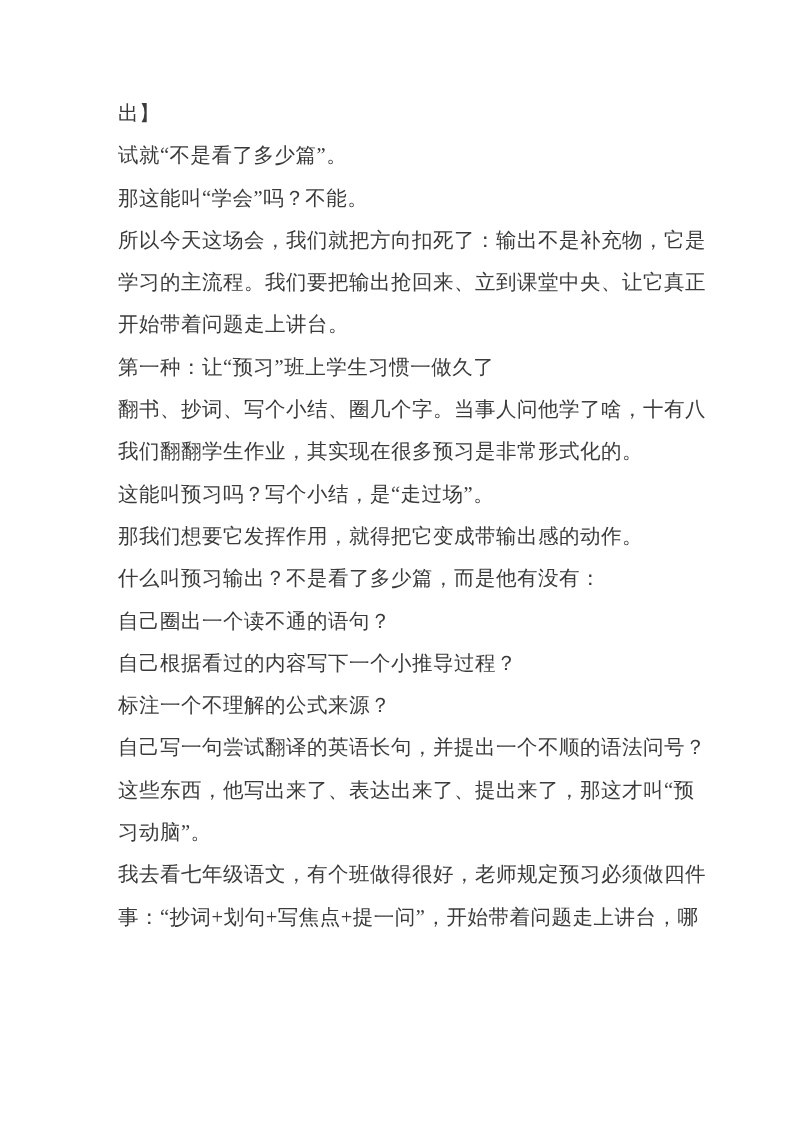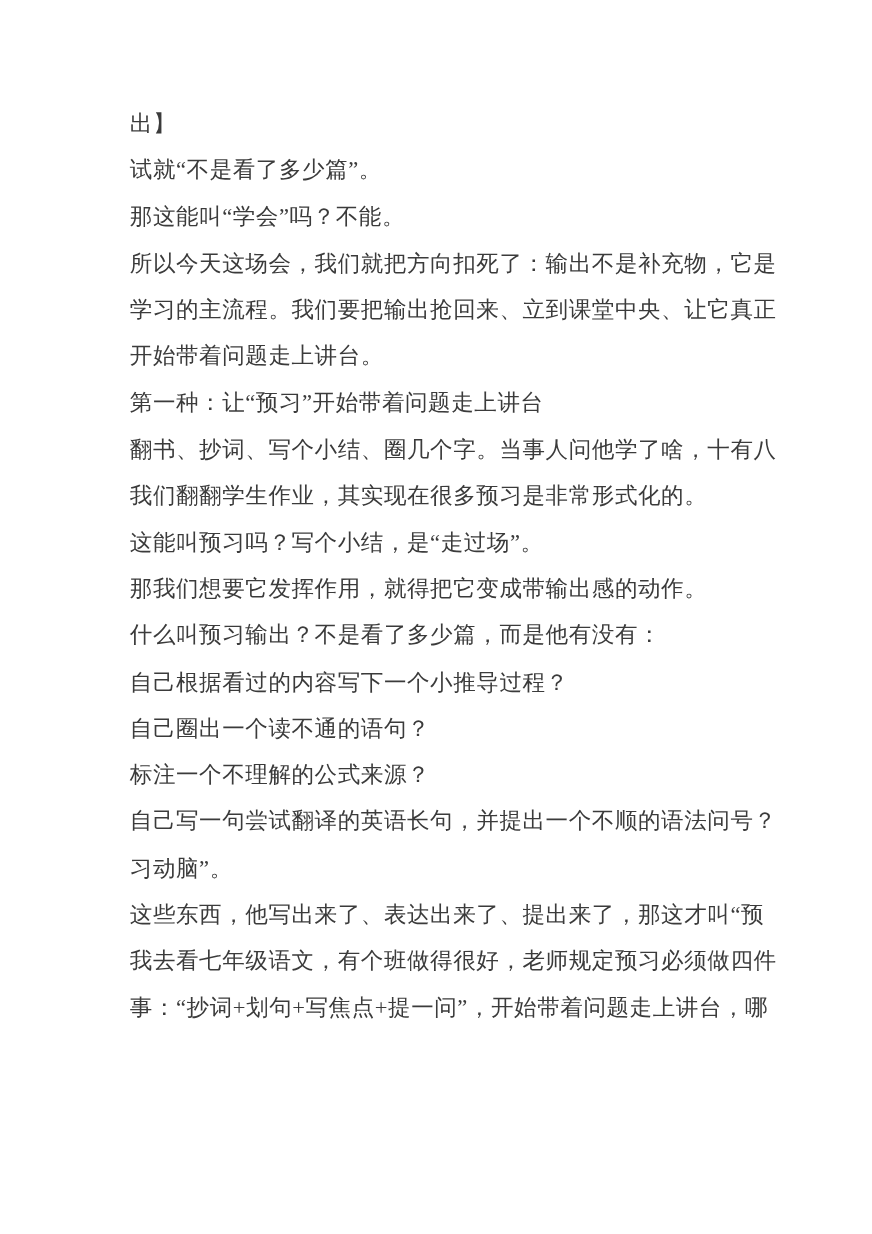--- a/index.html
+++ b/index.html
@@ -35,28 +35,28 @@
 <body>
 
 <div class="doc-page">
   <div class="doc-content">
     <div class="line">出】</div>
     <div class="line">试就“不是看了多少篇”。</div>
     <div class="line">那这能叫“学会”吗？不能。</div>
     <div class="line">所以今天这场会，我们就把方向扣死了：输出不是补充物，它是</div>
     <div class="line">学习的主流程。我们要把输出抢回来、立到课堂中央、让它真正</div>
     <div class="line">开始带着问题走上讲台。</div>
-    <div class="line">第一种：让“预习”开始带着问题走上讲台</div>
+    <div class="line">第一种：让“预习”班上学生习惯一做久了</div>
     <div class="line">翻书、抄词、写个小结、圈几个字。当事人问他学了啥，十有八</div>
     <div class="line">我们翻翻学生作业，其实现在很多预习是非常形式化的。</div>
     <div class="line">这能叫预习吗？写个小结，是“走过场”。</div>
     <div class="line">那我们想要它发挥作用，就得把它变成带输出感的动作。</div>
     <div class="line">什么叫预习输出？不是看了多少篇，而是他有没有：</div>
+    <div class="line">自己圈出一个读不通的语句？</div>
     <div class="line">自己根据看过的内容写下一个小推导过程？</div>
-    <div class="line">自己圈出一个读不通的语句？</div>
     <div class="line">标注一个不理解的公式来源？</div>
     <div class="line">自己写一句尝试翻译的英语长句，并提出一个不顺的语法问号？</div>
+    <div class="line">这些东西，他写出来了、表达出来了、提出来了，那这才叫“预</div>
     <div class="line">习动脑”。</div>
-    <div class="line">这些东西，他写出来了、表达出来了、提出来了，那这才叫“预</div>
     <div class="line">我去看七年级语文，有个班做得很好，老师规定预习必须做四件</div>
     <div class="line">事：“抄词+划句+写焦点+提一问”，开始带着问题走上讲台，哪</div>
   </div>
 </div>
 
 </body></html>

